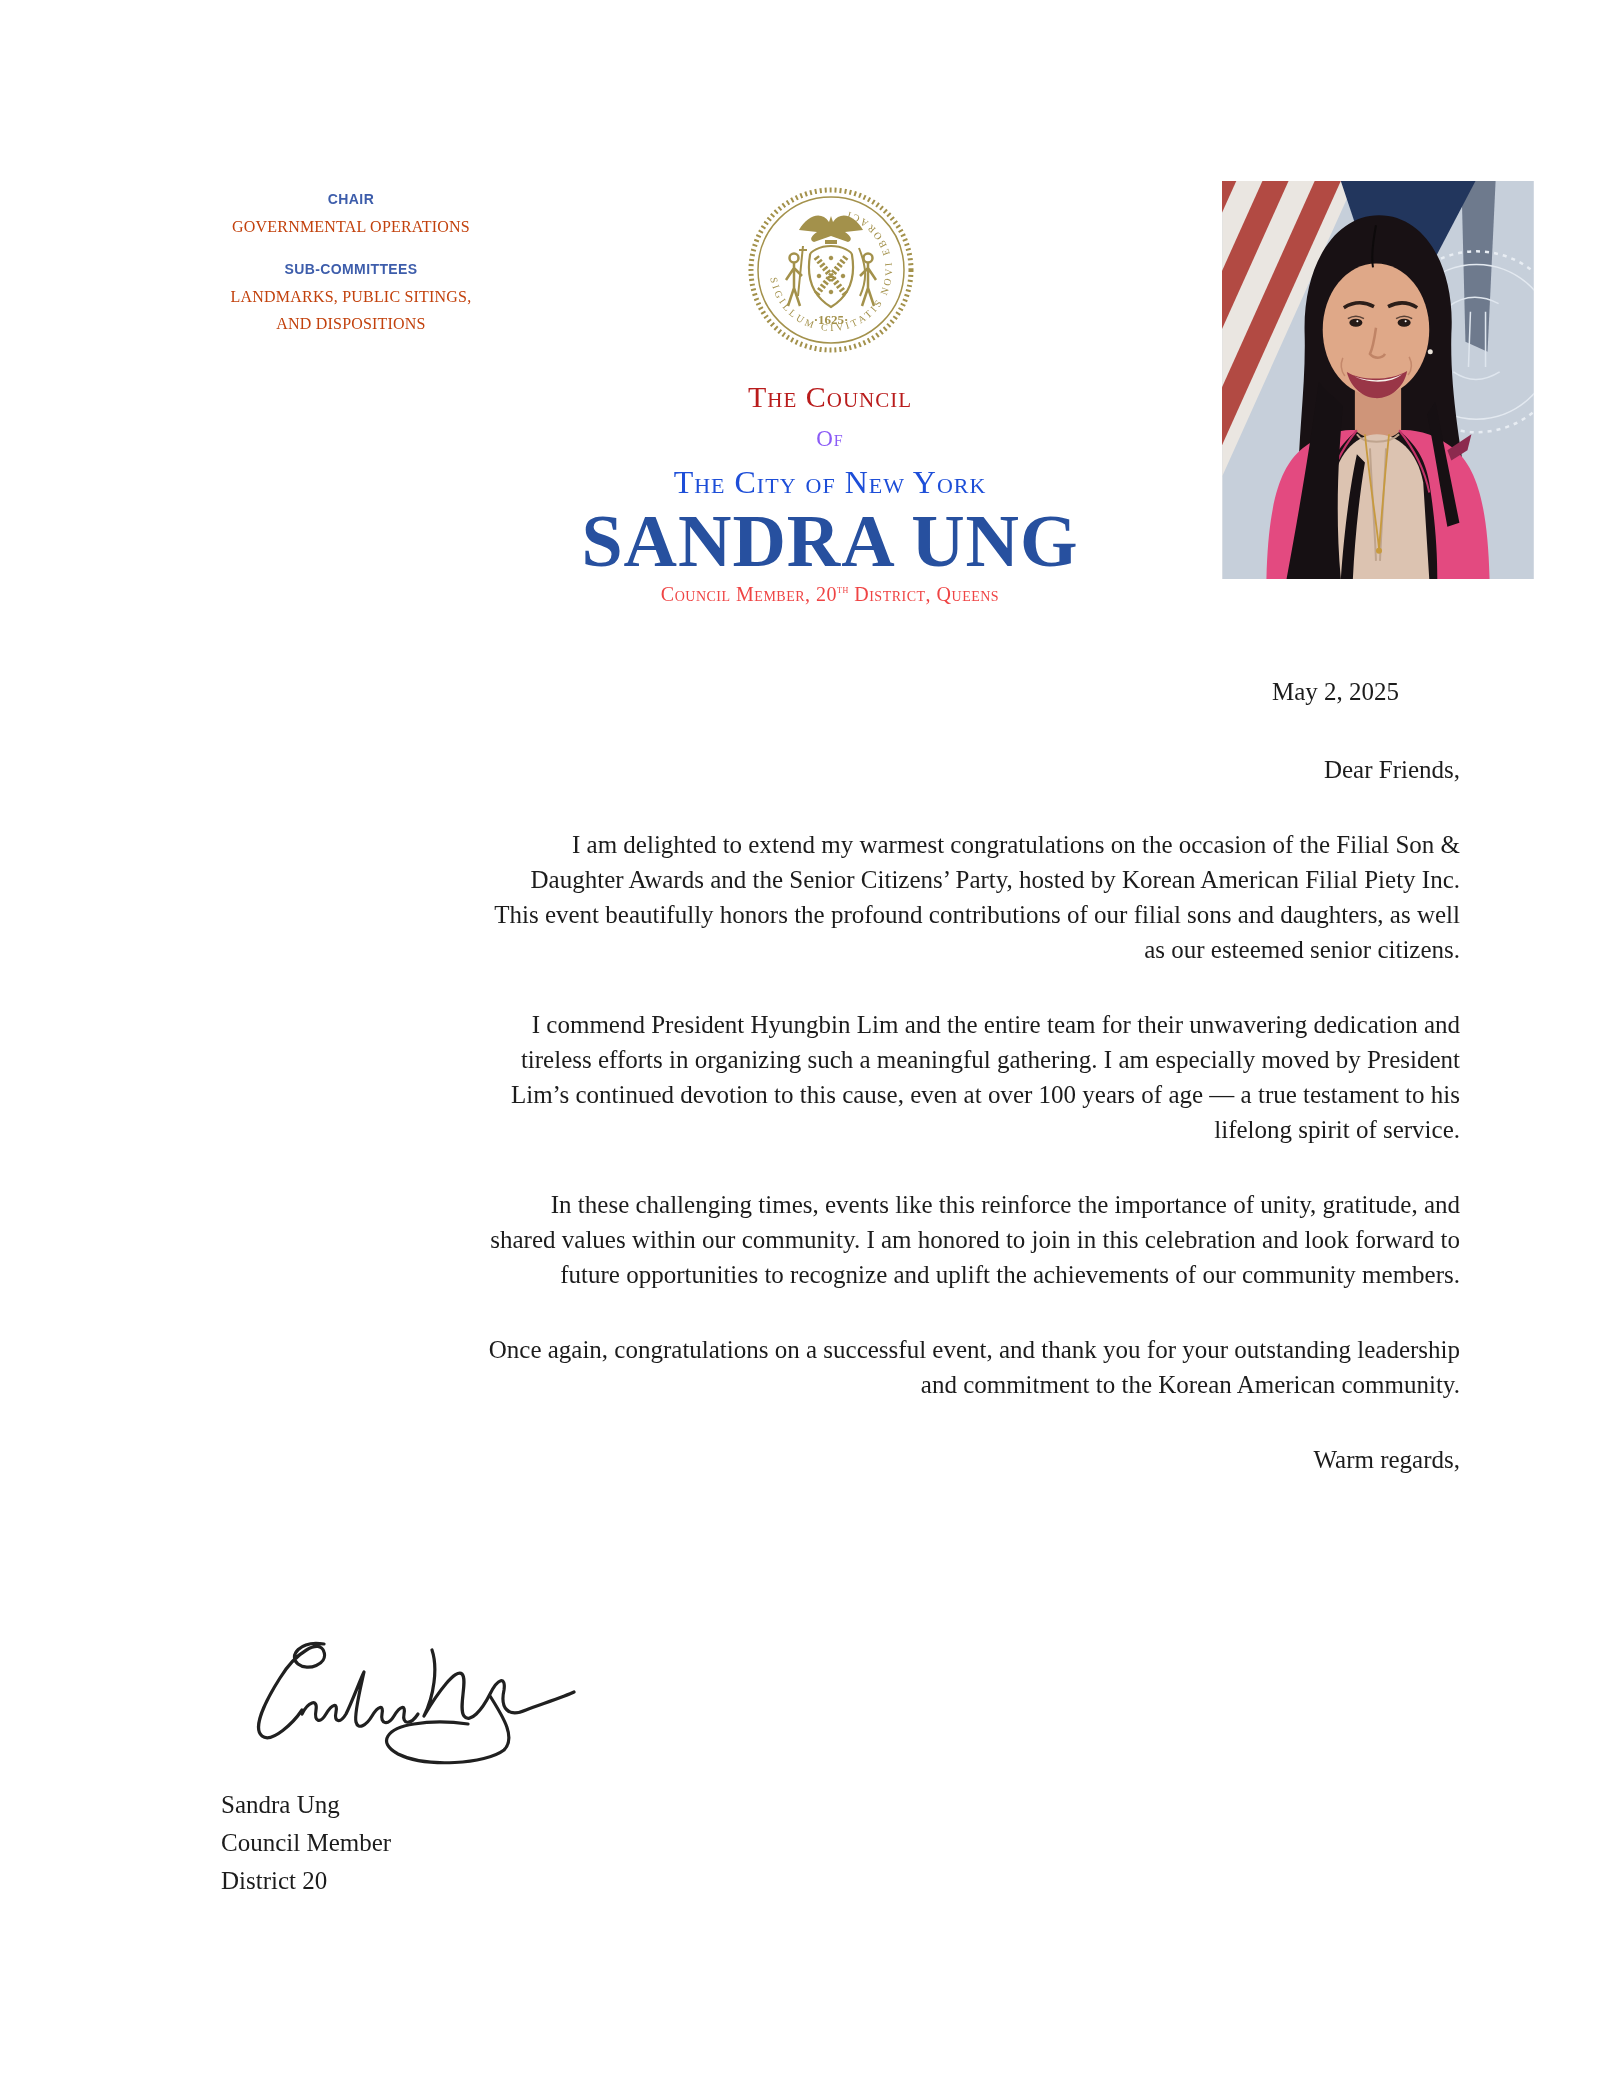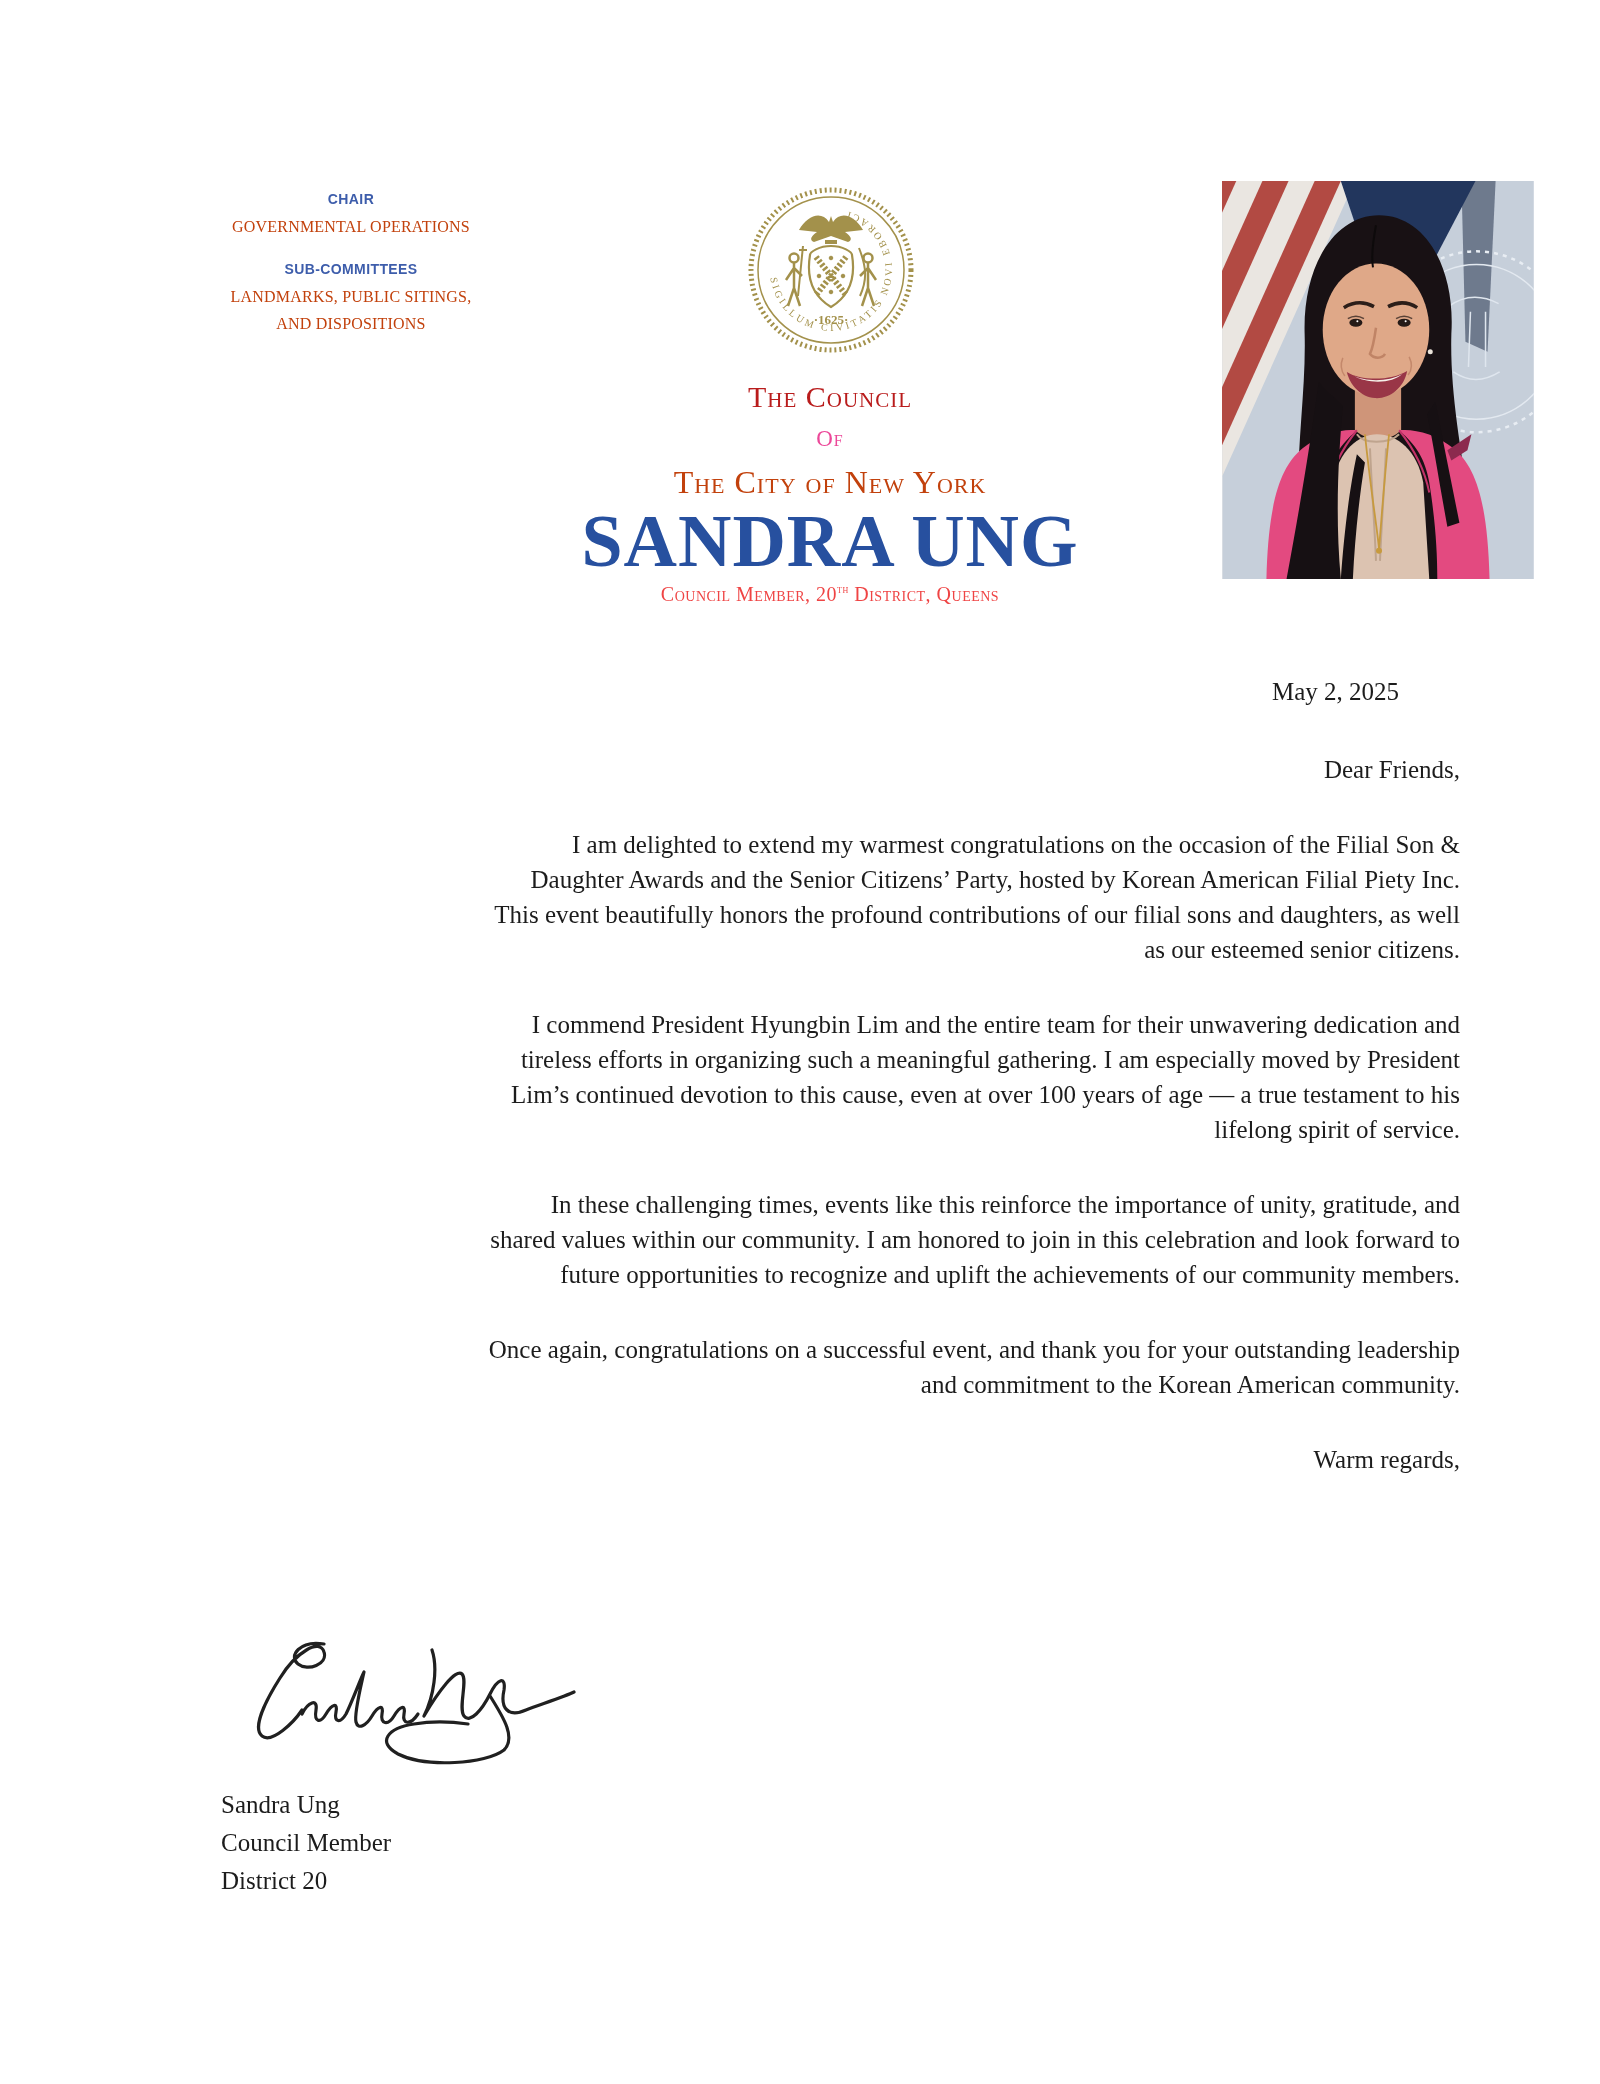--- a/index.html
+++ b/index.html
@@ -18,22 +18,22 @@
   }
   .c-lines{
     font-family:"Liberation Serif", serif;font-size:16px;line-height:27px;
     color:#c2410c;white-space:pre-line;letter-spacing:.2px;
   }
   
   .seal{position:absolute;left:745px;top:184px;width:172px;height:172px;}
   
   .header-center{position:absolute;left:530px;top:380px;width:600px;text-align:center;}
   .org1{font-size:30px;font-variant:small-caps;color:#b91c1c;letter-spacing:1px;line-height:34px;}
-  .org2{font-size:23px;font-variant:small-caps;color:#ec4899;letter-spacing:1px;line-height:26px;margin-top:12px;}
-  .org3{font-size:32px;font-variant:small-caps;color:#c2410c;letter-spacing:1px;line-height:36px;margin-top:12px;}
+  .org2{font-size:23px;font-variant:small-caps;color:#8b5cf6;letter-spacing:1px;line-height:26px;margin-top:12px;}
+  .org3{font-size:32px;font-variant:small-caps;color:#1d4ed8;letter-spacing:1px;line-height:36px;margin-top:12px;}
   .big-name{font-size:74px;font-weight:bold;color:#27509f;letter-spacing:1px;line-height:78px;margin-top:2px;}
   .subtitle{font-size:20px;font-variant:small-caps;color:#ef4444;letter-spacing:.5px;margin-top:2px;}
   .subtitle sup{font-size:12px;}
   
   .photo{position:absolute;left:1222px;top:181px;width:312px;height:398px;}
   
   .date{position:absolute;left:1272px;top:678px;font-size:25px;}
   
   .body{position:absolute;left:220px;top:752px;width:1240px;font-size:25px;line-height:35px;}
   .para{margin:0 0 40px 0;white-space:pre-line;text-align:right;}

